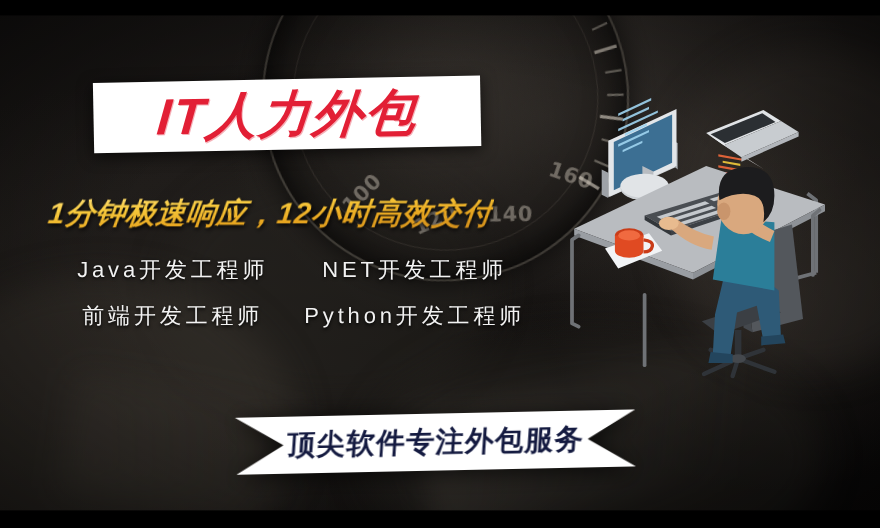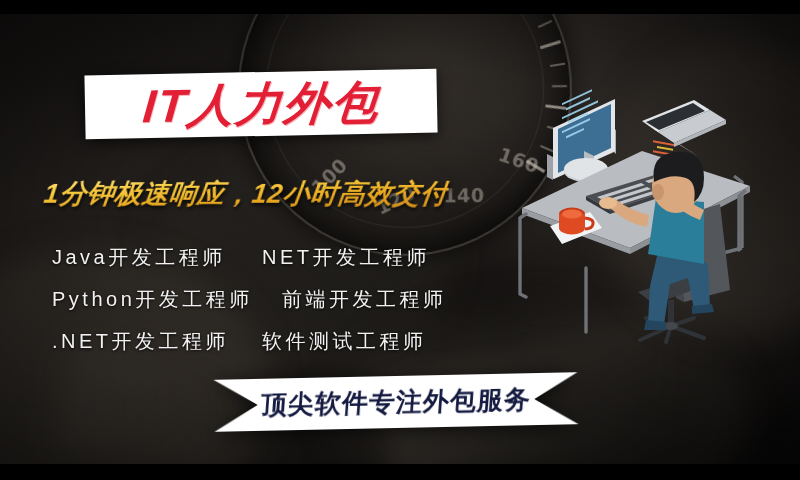--- a/index.html
+++ b/index.html
@@ -88,21 +88,21 @@
     position:absolute;left:44px;top:176px;white-space:nowrap;
     font-size:27px;font-weight:800;font-style:italic;letter-spacing:.5px;
     background:linear-gradient(177deg,#ffe48a 0%,#f7c93c 32%,#e8a720 62%,#c9861a 100%);
     -webkit-background-clip:text;background-clip:text;color:transparent;
     -webkit-text-fill-color:transparent;
     filter:drop-shadow(1px 2px 2px rgba(0,0,0,.85));
     transform:skewX(-7deg);
   }
 
   
-  .services{position:absolute;left:52px;top:236px;width:440px;}
+  .services{position:absolute;left:52px;top:224px;width:440px;text-align:center;}
   .svc-row{display:flex;height:42px;align-items:center;}
   .svc-cell{
     font-size:20px;color:#f2f2f2;letter-spacing:3.5px;white-space:nowrap;
     text-shadow:0 1px 3px rgba(0,0,0,.9);font-weight:400;
   }
   .svc-cell.col1{width:210px;}
   .svc-cell.col2{width:230px;}
 
   
   .ribbon{
@@ -270,26 +270,22 @@
   </div>
 
   <div class="subtitle">1分钟极速响应，12小时高效交付</div>
 
   <div class="services">
     <div class="svc-row">
       <span class="svc-cell col1">Java开发工程师</span>
       <span class="svc-cell col2">NET开发工程师</span>
     </div>
     <div class="svc-row">
+      <span class="svc-cell col1">前端开发工程师</span>
       <span class="svc-cell col2">Python开发工程师</span>
-      <span class="svc-cell col1">前端开发工程师</span>
-    </div>
-    <div class="svc-row">
-      <span class="svc-cell col1">.NET开发工程师</span>
-      <span class="svc-cell col2">软件测试工程师</span>
     </div>
   </div>
 
   <div class="ribbon">
     <div class="ribbon-shape"></div>
     <div class="ribbon-text">顶尖软件专注外包服务</div>
   </div>
 
 </div>
 

